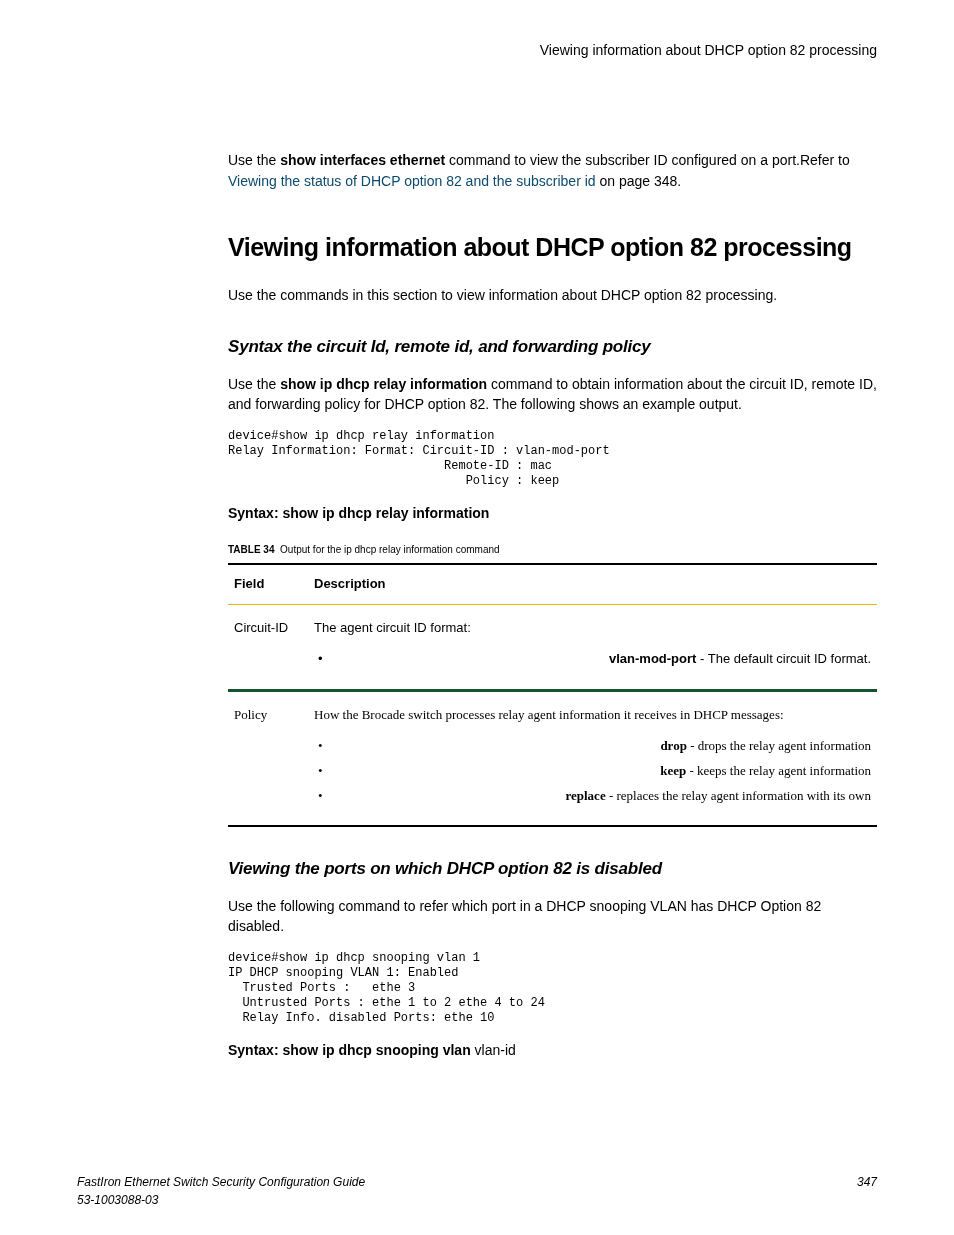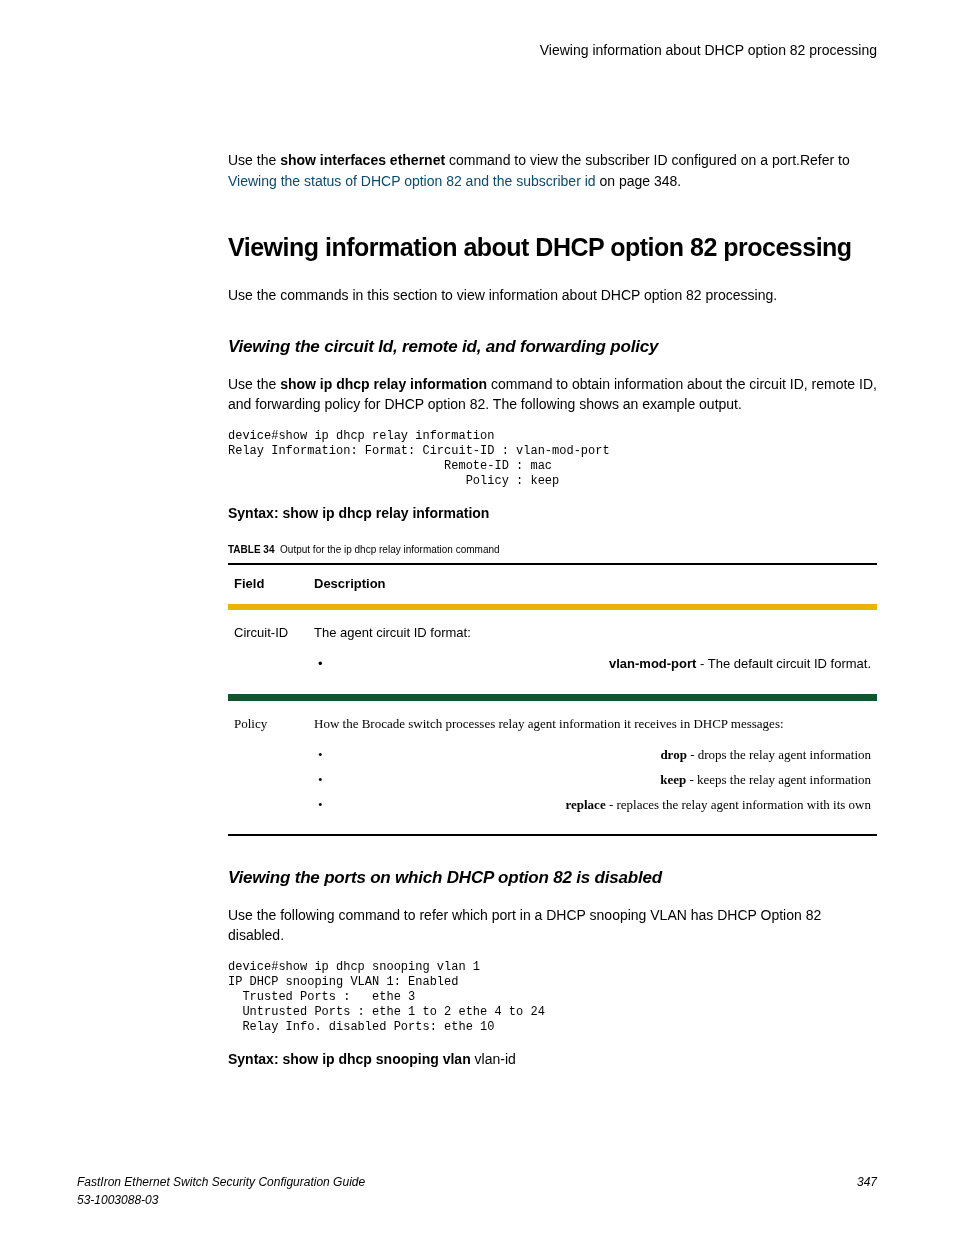--- a/index.html
+++ b/index.html
@@ -59,29 +59,29 @@
       margin-top: 20px;
       margin-bottom: 6px;
     }
     table {
       width: 100%;
       border-collapse: collapse;
       font-size: 13px;
     }
     thead tr {
       border-top: 2px solid #000;
-      border-bottom: 6px solid #eab308;
+      border-bottom: 1px solid #eab308;
     }
     thead th {
       text-align: left;
       font-weight: bold;
       padding: 10px 6px;
       font-size: 13px;
     }
-    tbody tr { border-bottom: 7px solid #14532d; }
+    tbody tr { border-bottom: 3px solid #14532d; }
     tbody tr:last-child { border-bottom: 2px solid #000; font-family: Liberation Serif, serif; }
     tbody td {
       padding: 14px 6px;
       vertical-align: top;
       font-size: 13px;
     }
     td.col-field { width: 80px; }
     ul.tbl-list {
       list-style: none;
       padding-left: 0;
@@ -118,21 +118,21 @@
 <div class="header-line">Viewing information about DHCP option 82 processing</div>
 
 <p class="para">
   <span>Use the </span><span class="bold">show interfaces ethernet</span><span> command to view the subscriber ID configured on a port.Refer to </span><span class="link">Viewing the status of DHCP option 82 and the subscriber id</span><span> on page 348.</span>
 </p>
 
 <h1>Viewing information about DHCP option 82 processing</h1>
 
 <p class="para">Use the commands in this section to view information about DHCP option 82 processing.</p>
 
-<h2>Viewing the circuit Id, remote id, and forwarding policy</h2>
+<h2>Syntax the circuit Id, remote id, and forwarding policy</h2>
 
 <p class="para">
   <span>Use the </span><span class="bold">show ip dhcp relay information</span><span> command to obtain information about the circuit ID, remote ID, and forwarding policy for DHCP option 82. The following shows an example output.</span>
 </p>
 
 <pre>device#show ip dhcp relay information
 Relay Information: Format: Circuit-ID : vlan-mod-port
                               Remote-ID : mac
                                  Policy : keep</pre>
 

